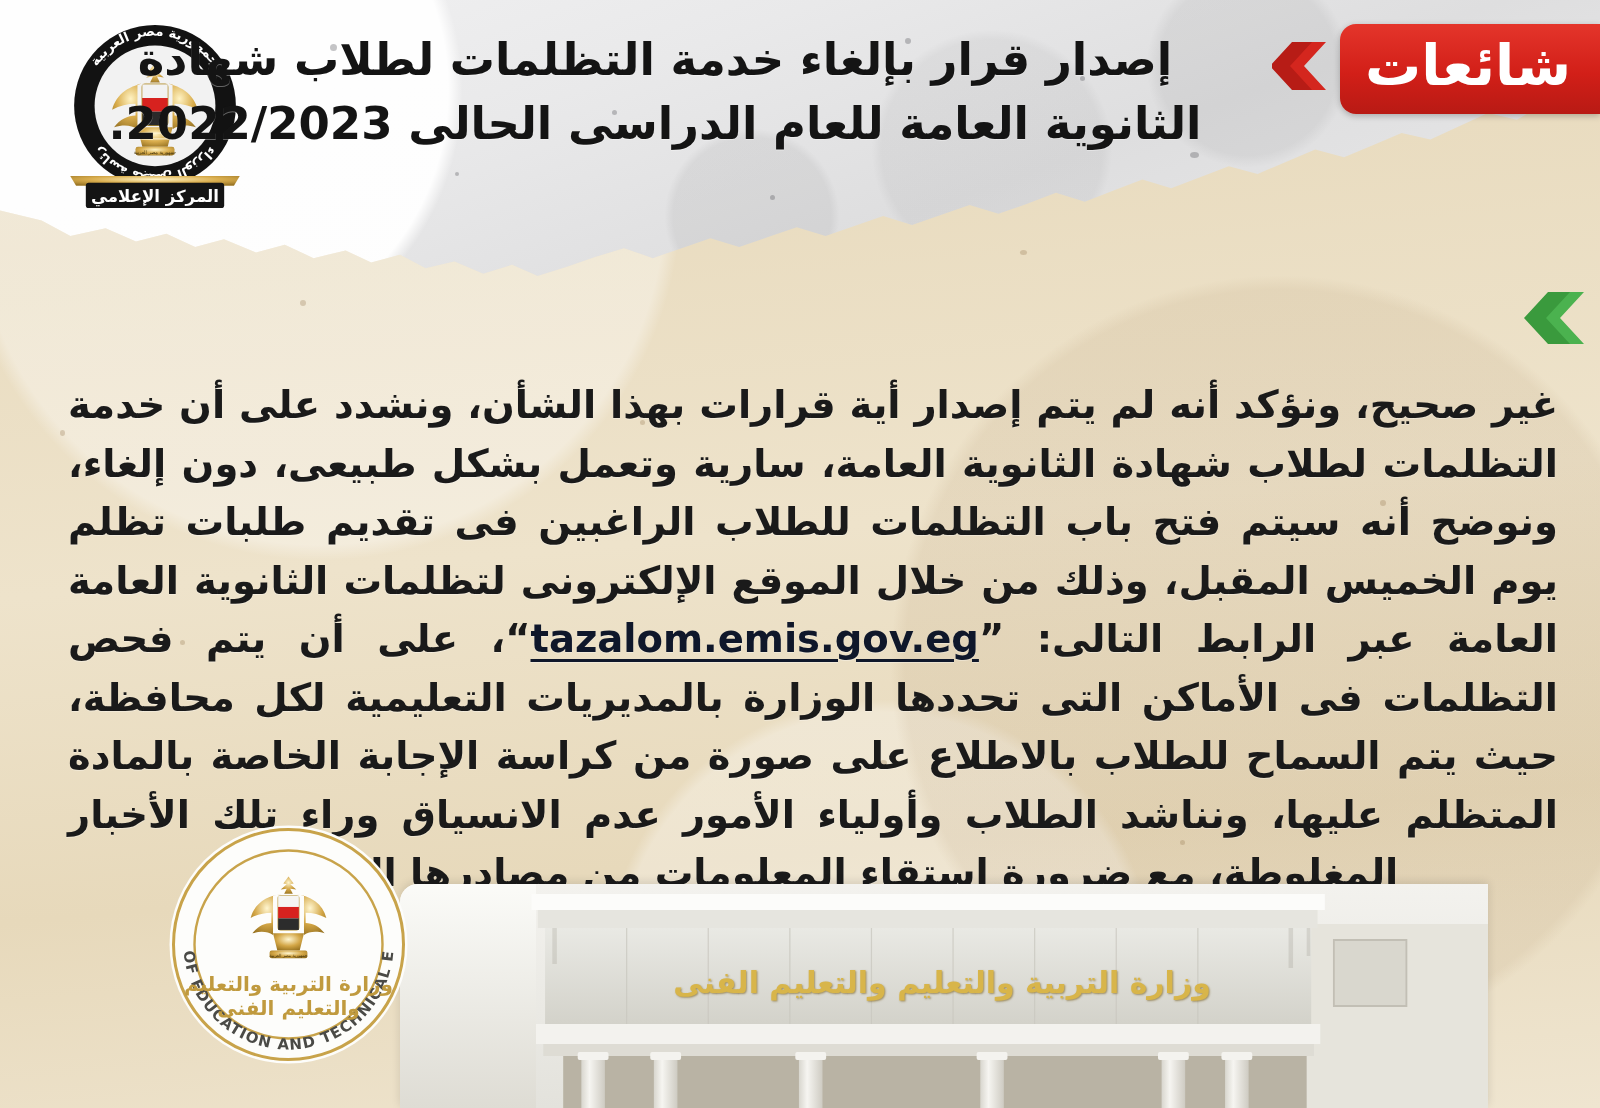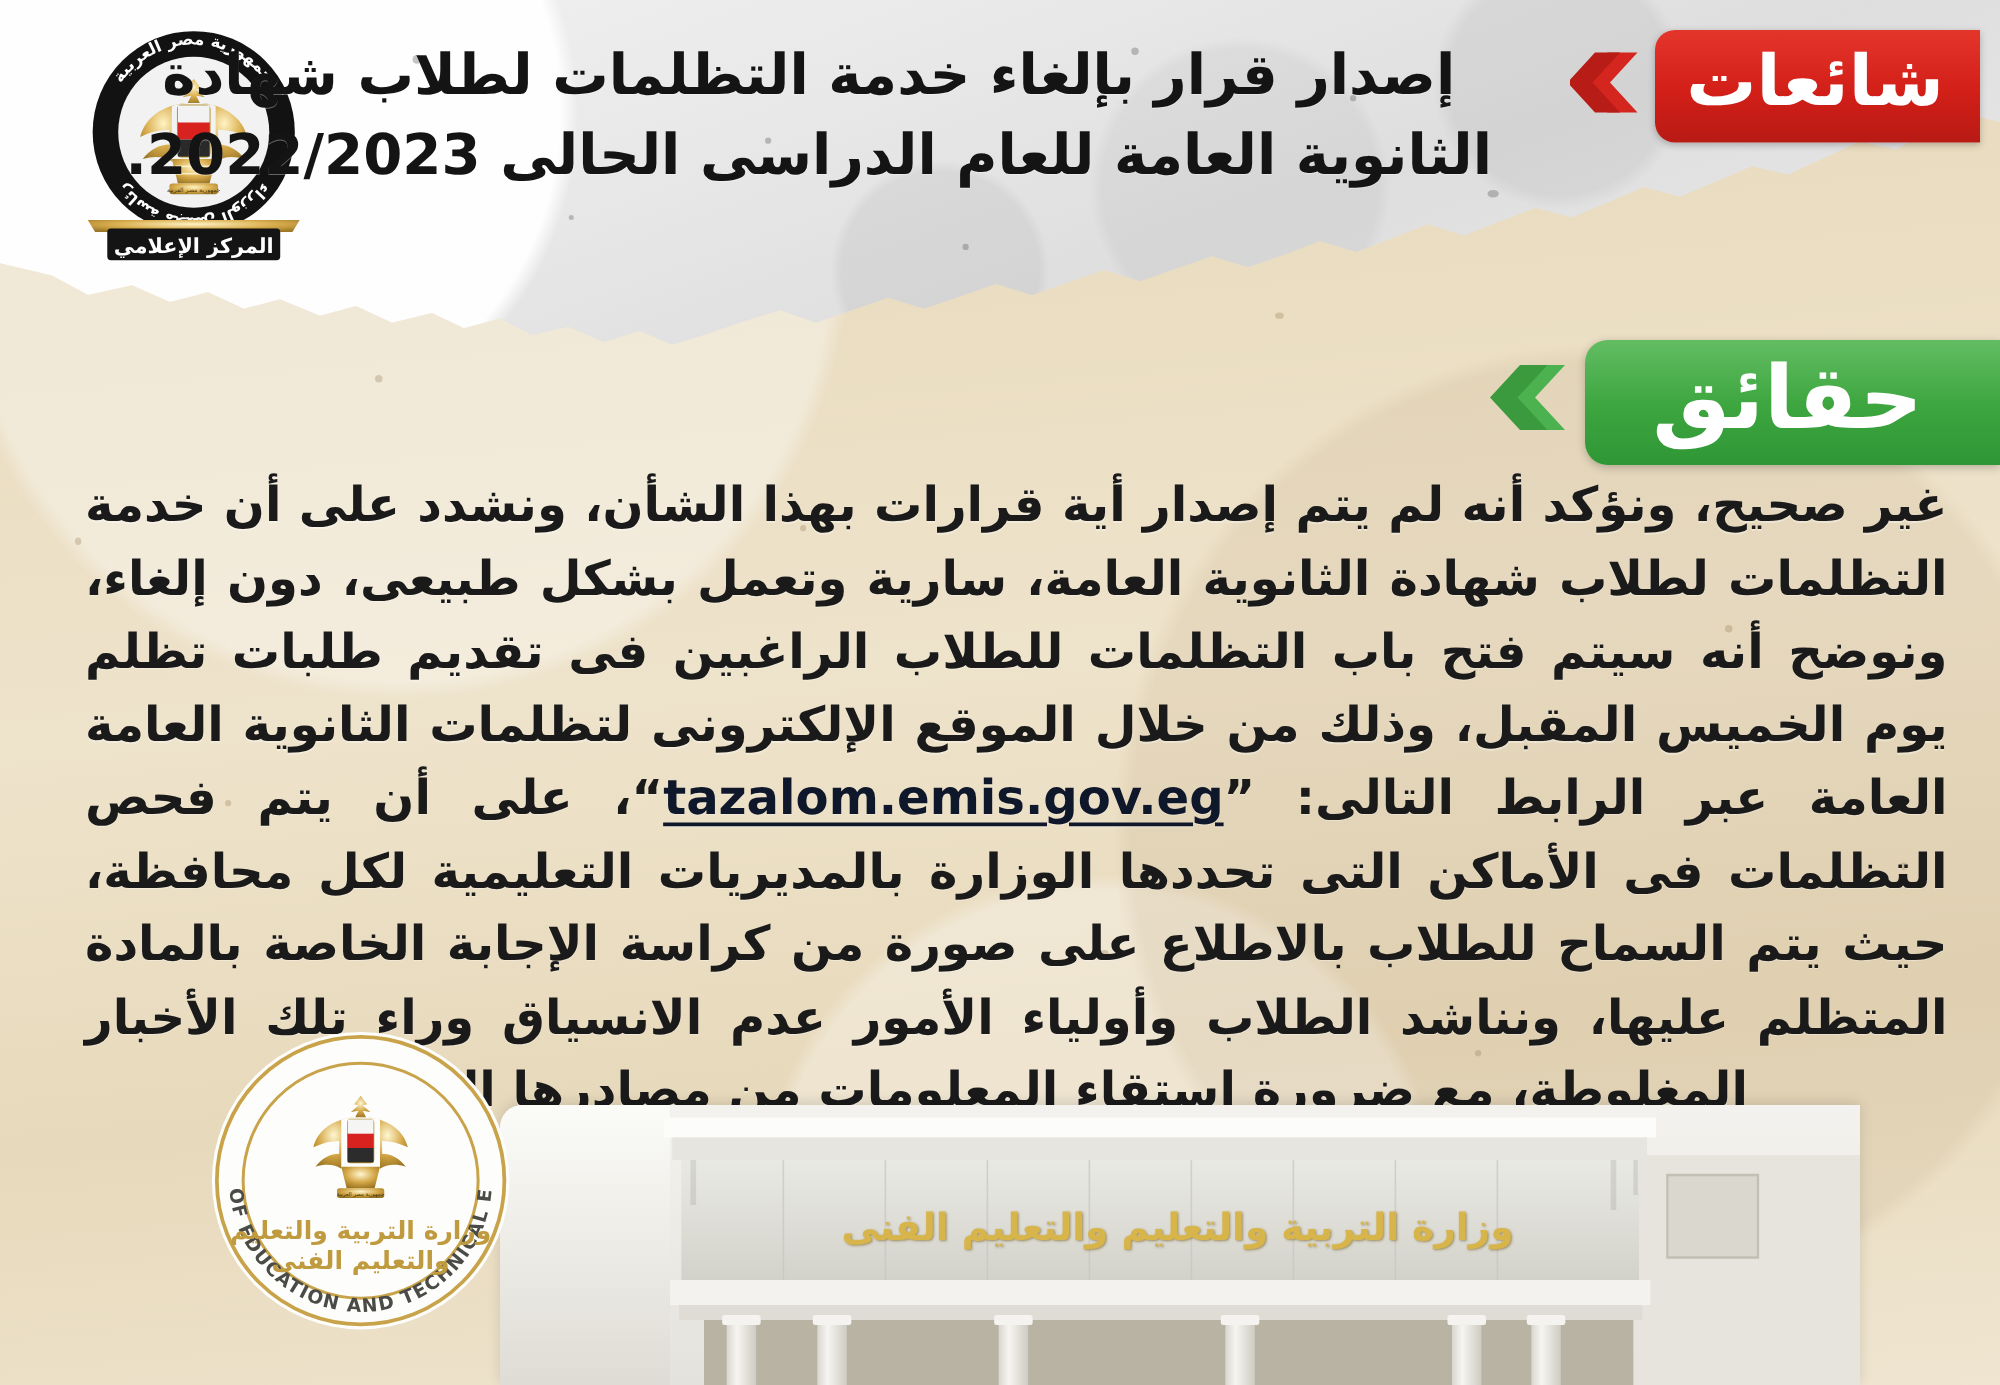--- a/index.html
+++ b/index.html
@@ -61,21 +61,21 @@
     box-shadow:0 -4px 14px rgba(0,0,0,.18);
   }
   .paper-speck{position:absolute;border-radius:50%;background:rgba(150,120,80,.30);}
 
   
   .rumor-row{
     position:absolute;right:0;top:24px;width:1600px;height:160px;
     display:flex;flex-direction:row;align-items:flex-start;justify-content:flex-start;
   }
   .rumor-badge{
-    margin-right:16px;
+    margin-right:0;
     background:linear-gradient(180deg,#e4352b 0%, #d21f18 55%, #b81a14 100%);
     border-radius:16px 0 0 16px;
     height:84px;min-width:212px;
     display:flex;align-items:center;justify-content:center;
     padding:0 26px 6px 22px;
     box-shadow:0 2px 6px rgba(0,0,0,.25);
   }
   .rumor-badge span{
     color:#fff;font-size:56px;font-weight:bold;line-height:1;
     letter-spacing:.5px;
@@ -246,23 +246,20 @@
     <div class="chev">
       <svg width="58" height="52" viewBox="0 0 58 52" aria-hidden="true">
         <path d="M30,2 L54,2 L32,26 L54,50 L30,50 L8,26 Z" fill="#d4261e"></path>
         <path d="M6,2 L26,2 L4,26 L26,50 L6,50 L-16,26 Z" transform="translate(14,0)" fill="#b71c16"></path>
       </svg>
     </div>
     <div class="rumor-title">إصدار قرار بإلغاء خدمة التظلمات لطلاب شهادة الثانوية العامة للعام الدراسى الحالى 2022/2023.</div>
   </div>
 
   <div class="facts-row">
-    <div class="facts-badge">
-      <span>حقائق</span>
-    </div>
     <div class="facts-chev">
       <svg width="62" height="58" viewBox="0 0 62 58" aria-hidden="true">
         <path d="M34,3 L60,3 L36,29 L60,55 L34,55 L10,29 Z" fill="#4bb24f"></path>
         <path d="M8,3 L30,3 L6,29 L30,55 L8,55 L-16,29 Z" transform="translate(16,0)" fill="#3a9a3d"></path>
       </svg>
     </div>
   </div>
 
   <div class="body-text">
     <span>غير صحيح، ونؤكد أنه لم يتم إصدار أية قرارات بهذا الشأن، ونشدد على أن خدمة التظلمات لطلاب شهادة الثانوية العامة، سارية وتعمل بشكل طبيعى، دون إلغاء، ونوضح أنه سيتم فتح باب التظلمات للطلاب الراغبين فى تقديم طلبات تظلم يوم الخميس المقبل، وذلك من خلال الموقع الإلكترونى لتظلمات الثانوية العامة العامة عبر الرابط التالى: </span><span>”</span><a class="lnk" href="#">tazalom.emis.gov.eg</a><span>“</span><span>، على أن يتم فحص التظلمات فى الأماكن التى تحددها الوزارة بالمديريات التعليمية لكل محافظة، حيث يتم السماح للطلاب بالاطلاع على صورة من كراسة الإجابة الخاصة بالمادة المتظلم عليها، ونناشد الطلاب وأولياء الأمور عدم الانسياق وراء تلك الأخبار المغلوطة، مع ضرورة استقاء المعلومات من مصادرها الرسمية.</span>

